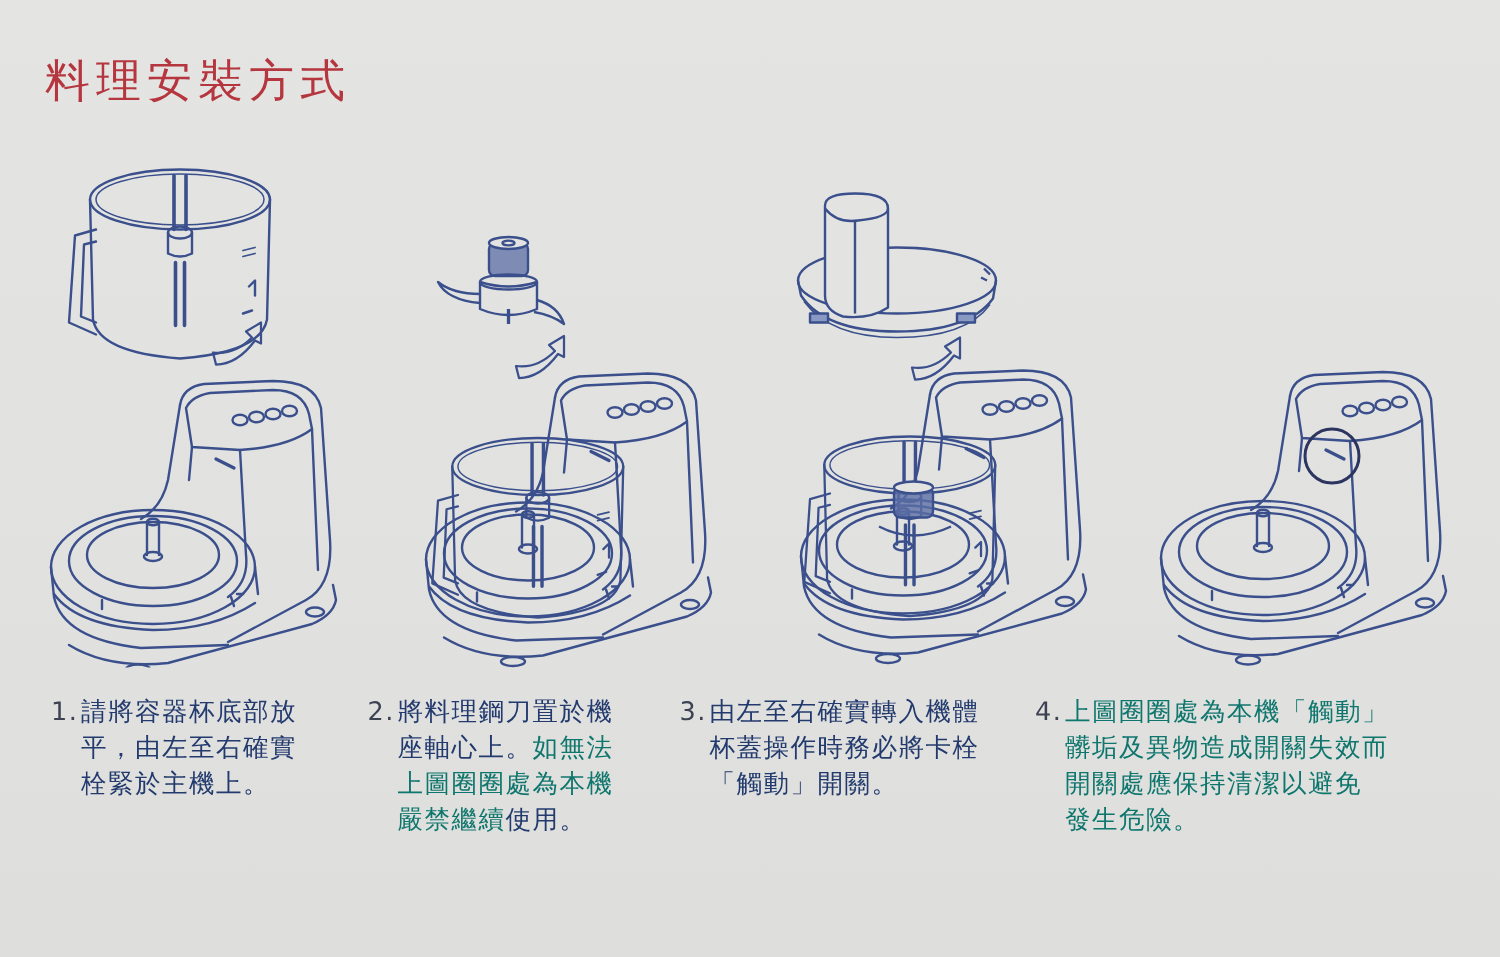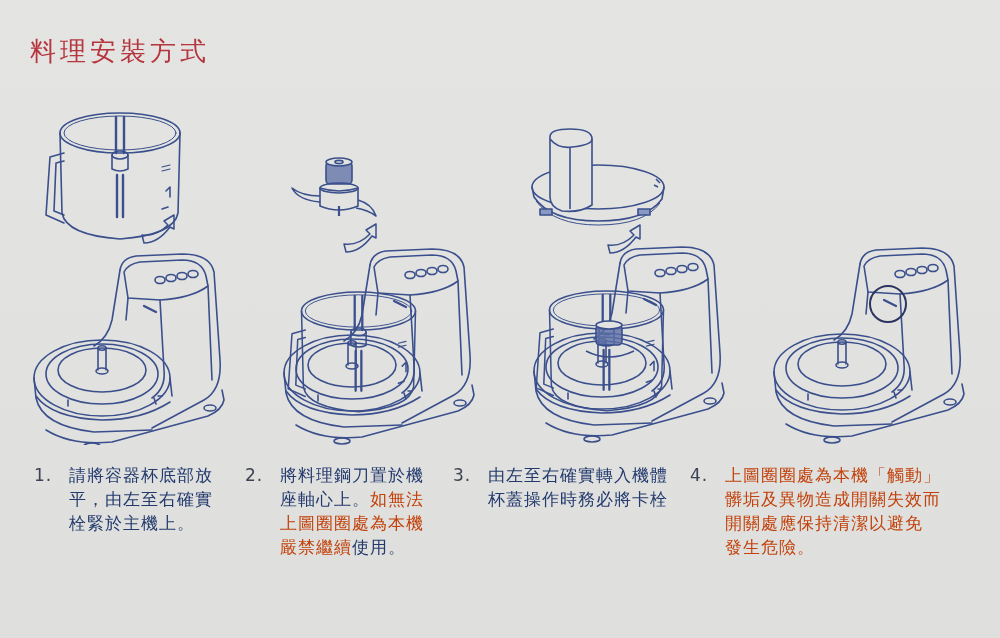--- a/index.html
+++ b/index.html
@@ -5,31 +5,31 @@
   html, body { margin:0; padding:0; }
   body {
     width:1000px; height:638px; overflow:hidden;
     background: linear-gradient(180deg, #e4e5e2 0%, #e1e2df 60%, #dedfdc 100%);
     font-family: "DejaVu Sans", "Liberation Sans", sans-serif;
     position:relative;
   }
   .title {
     position:absolute; left:30px; top:34px;
     font-family: "DejaVu Serif", "Liberation Serif", serif;
-    font-size:26px; letter-spacing:4px; color:#b5363f; font-weight:500;
+    font-size:30px; letter-spacing:4px; color:#b5363f; font-weight:500;
   }
   .illus { position:absolute; }
   .illus svg { display:block; }
   .step {
     position:absolute; font-size:17px; line-height:24px; color:#233a6e;
     letter-spacing:1px;
   }
   .step .num { color:#3d4252; position:absolute; left:0; top:0; }
-  .step .body { margin-left:35px; display:block; }
-  .red { color:#c2410c; }
+  .step .body { margin-left:20px; display:block; }
+  .red { color:#0f766e; }
 </style>
 </head>
 <body>
 
 <div class="title">料理安裝方式</div>
 
 <svg width="0" height="0" style="position:absolute">
   <defs>
     <g id="base" fill="none" stroke="#3a4f8c" stroke-width="1.6" stroke-linejoin="round" stroke-linecap="round">
 
@@ -182,20 +182,21 @@
     <span style="display:block" class="red">上圖圈圈處為本機</span>
     <span style="display:block"><span class="red">嚴禁繼續</span><span>使用。</span></span>
   </span>
 </div>
 
 <div class="step" style="left:453px;top:463px;">
   <span class="num">3.</span>
   <span class="body">
     <span style="display:block">由左至右確實轉入機體</span>
     <span style="display:block">杯蓋操作時務必將卡栓</span>
+    <span style="display:block">「觸動」開關。</span>
   </span>
 </div>
 
 <div class="step" style="left:690px;top:463px;">
   <span class="num">4.</span>
   <span class="body red">
     <span style="display:block">上圖圈圈處為本機「觸動」</span>
     <span style="display:block">髒垢及異物造成開關失效而</span>
     <span style="display:block">開關處應保持清潔以避免</span>
     <span style="display:block">發生危險。</span>

